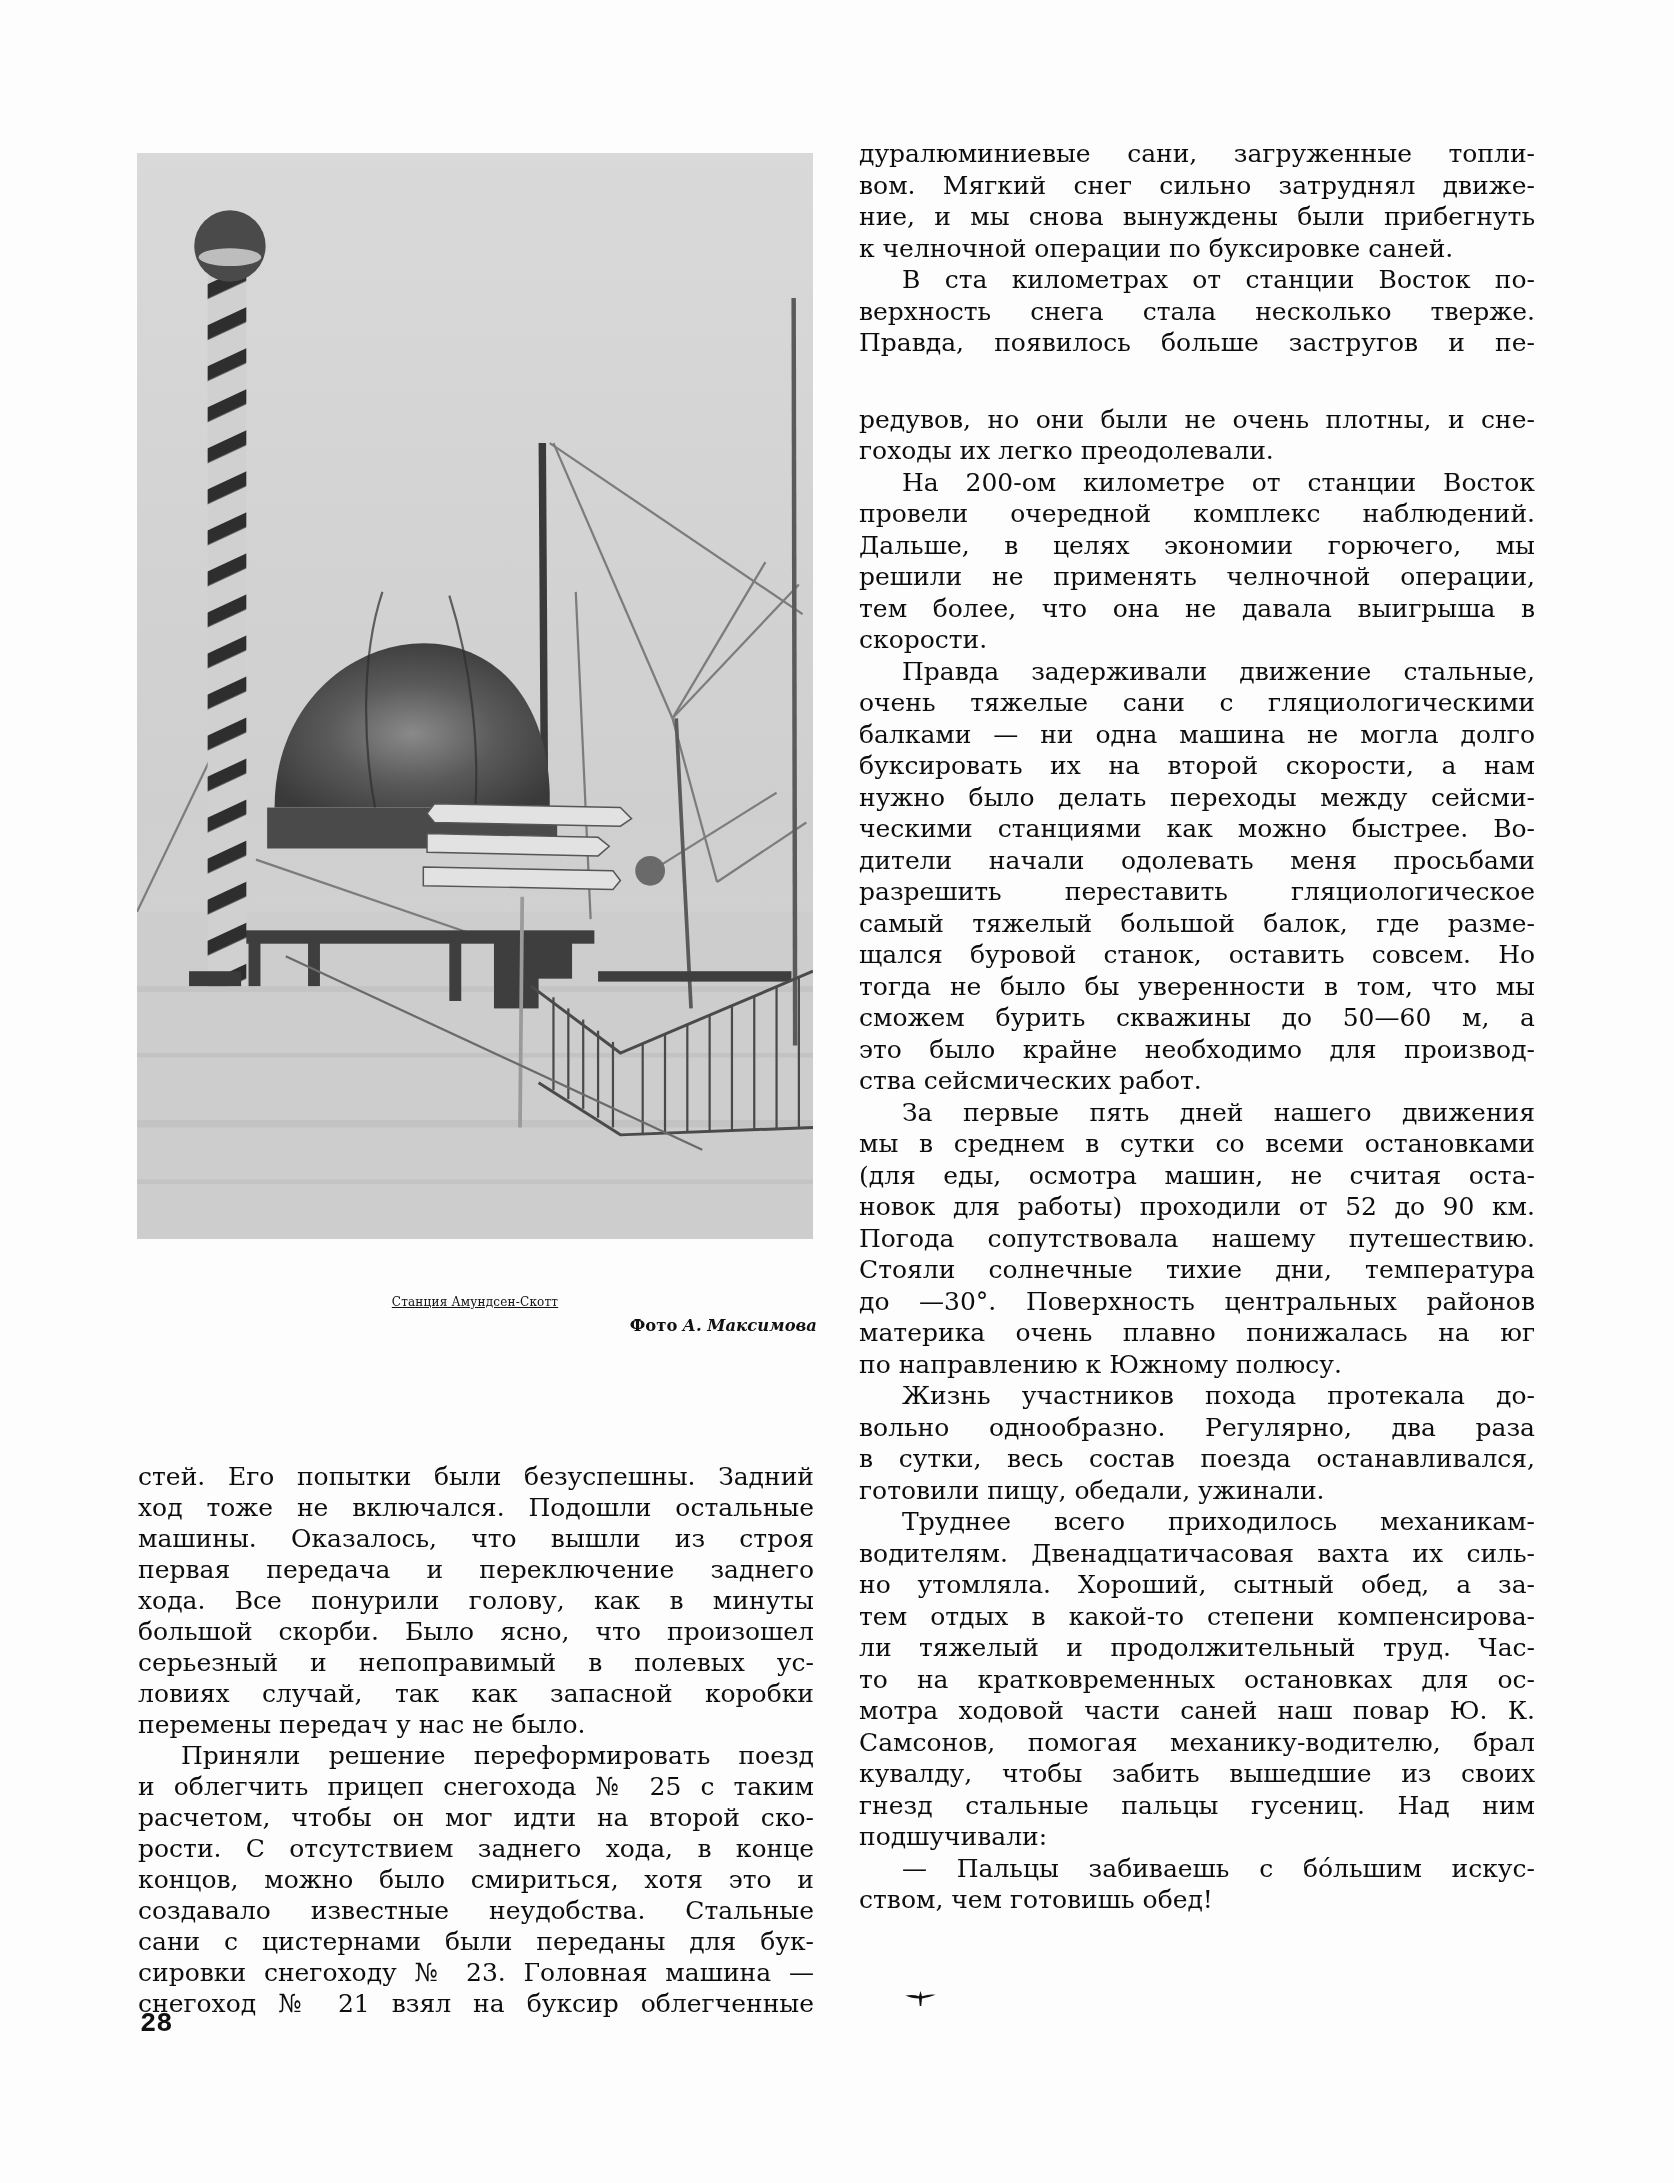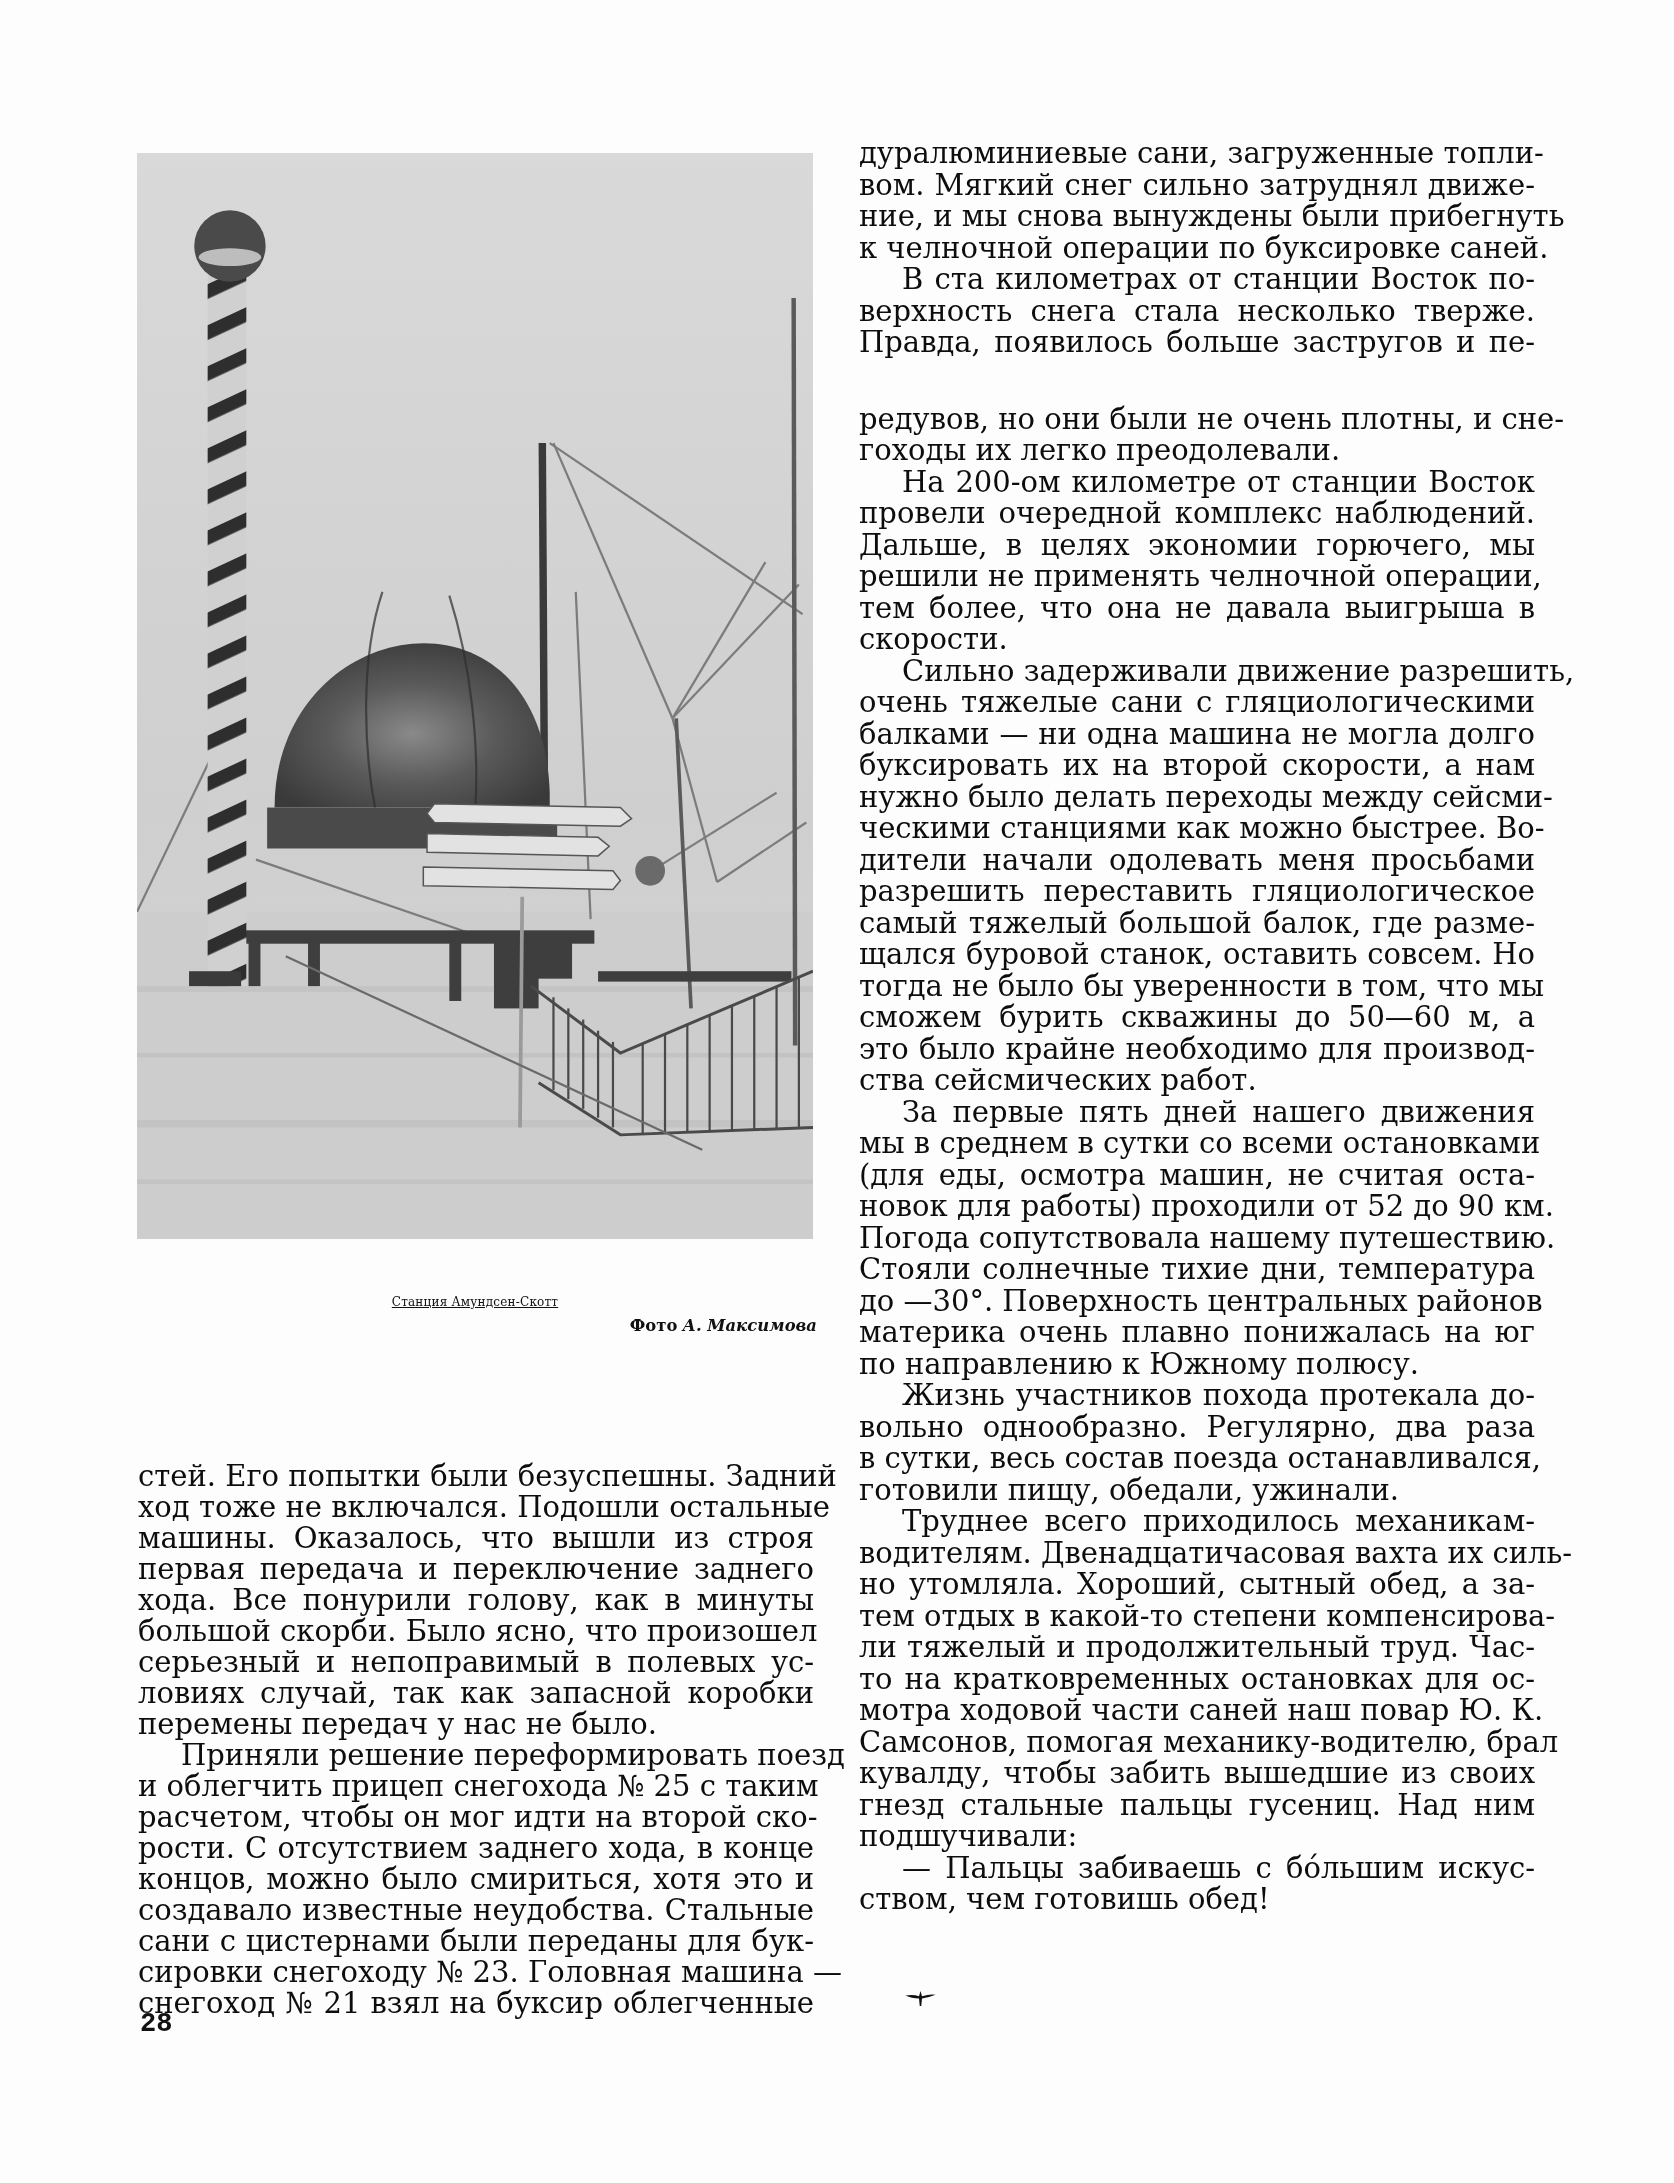--- a/index.html
+++ b/index.html
@@ -18,21 +18,21 @@
     position: absolute; right: 857px; top: 1313px;
     font-family: "DejaVu Serif", serif; font-size: 16.4px; line-height: 25px;
     color: #111; white-space: nowrap;
   }
   .caption-credit .name { font-style: italic; font-weight: bold; }
   .caption-credit .prefix { font-weight: bold; }
 
   .col {
     position: absolute;
     font-family: "DejaVu Serif", serif;
-    font-size: 29px;
+    font-size: 25px;
     color: #0d0d0d;
   }
   .col-left { left: 138px; width: 676px; top: 1461px; }
   .col-right { left: 859px; width: 676px; top: 138px; }
 
   .line {
     display: block; height: 31.5px; line-height: 31.5px;
     white-space: nowrap; text-align: justify; text-align-last: justify;
     overflow: visible;
   }
@@ -183,21 +183,21 @@
       <span class="line" style="word-spacing: 0px;">верхность снега стала несколько тверже.</span>
       <span class="line" style="word-spacing: 0px;">Правда, появилось больше застругов и пе-</span>
       <span class="line" style="word-spacing: 0px; margin-top: 45px;">редувов, но они были не очень плотны, и сне-</span>
       <span class="line last">гоходы их легко преодолевали.</span>
       <span class="line indent" style="word-spacing: 0px;">На 200-ом километре от станции Восток</span>
       <span class="line" style="word-spacing: 0px;">провели очередной комплекс наблюдений.</span>
       <span class="line" style="word-spacing: 0px;">Дальше, в целях экономии горючего, мы</span>
       <span class="line" style="word-spacing: 0px;">решили не применять челночной операции,</span>
       <span class="line" style="word-spacing: 0px;">тем более, что она не давала выигрыша в</span>
       <span class="line last">скорости.</span>
-      <span class="line indent" style="word-spacing: 0px;">Сильно задерживали движение разрешить,</span>
+      <span class="line indent" style="word-spacing: 0px;">Правда задерживали движение стальные,</span>
       <span class="line" style="word-spacing: 0px;">очень тяжелые сани с гляциологическими</span>
       <span class="line" style="word-spacing: 0px;">балками — ни одна машина не могла долго</span>
       <span class="line" style="word-spacing: 0px;">буксировать их на второй скорости, а нам</span>
       <span class="line" style="word-spacing: 0px;">нужно было делать переходы между сейсми-</span>
       <span class="line" style="word-spacing: 0px;">ческими станциями как можно быстрее. Во-</span>
       <span class="line" style="word-spacing: 0px;">дители начали одолевать меня просьбами</span>
       <span class="line" style="word-spacing: 0px;">разрешить переставить гляциологическое</span>
       <span class="line" style="word-spacing: 0px;">самый тяжелый большой балок, где разме-</span>
       <span class="line" style="word-spacing: 0px;">щался буровой станок, оставить совсем. Но</span>
       <span class="line" style="word-spacing: 0px;">тогда не было бы уверенности в том, что мы</span>

